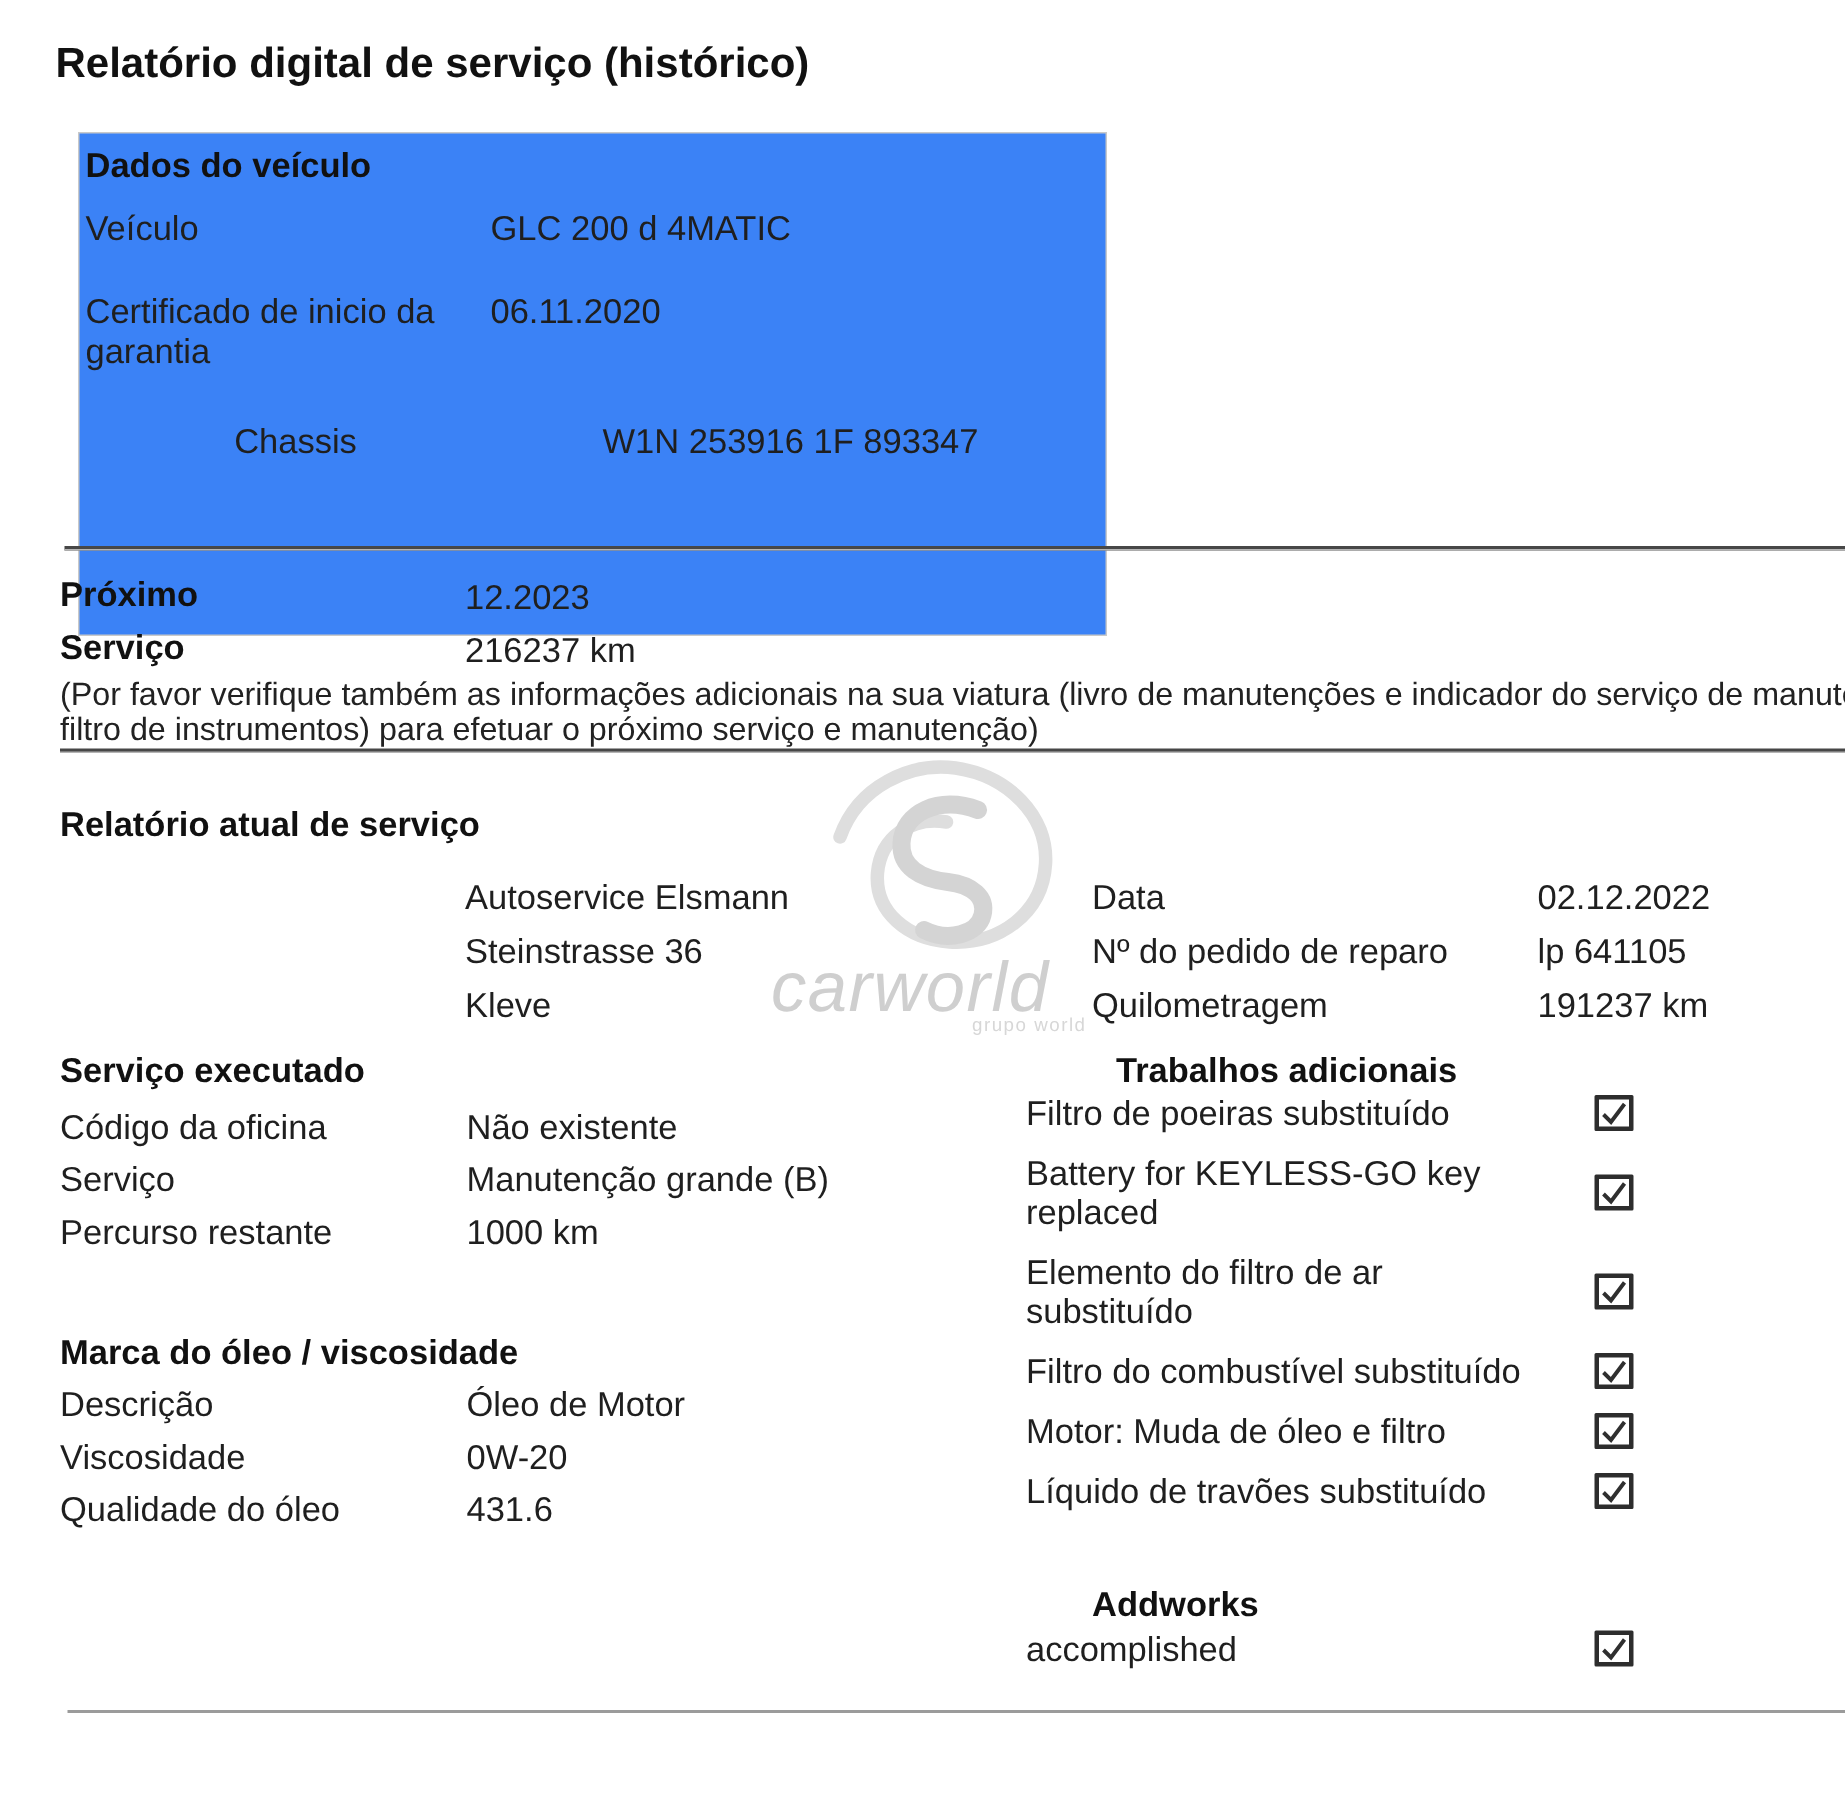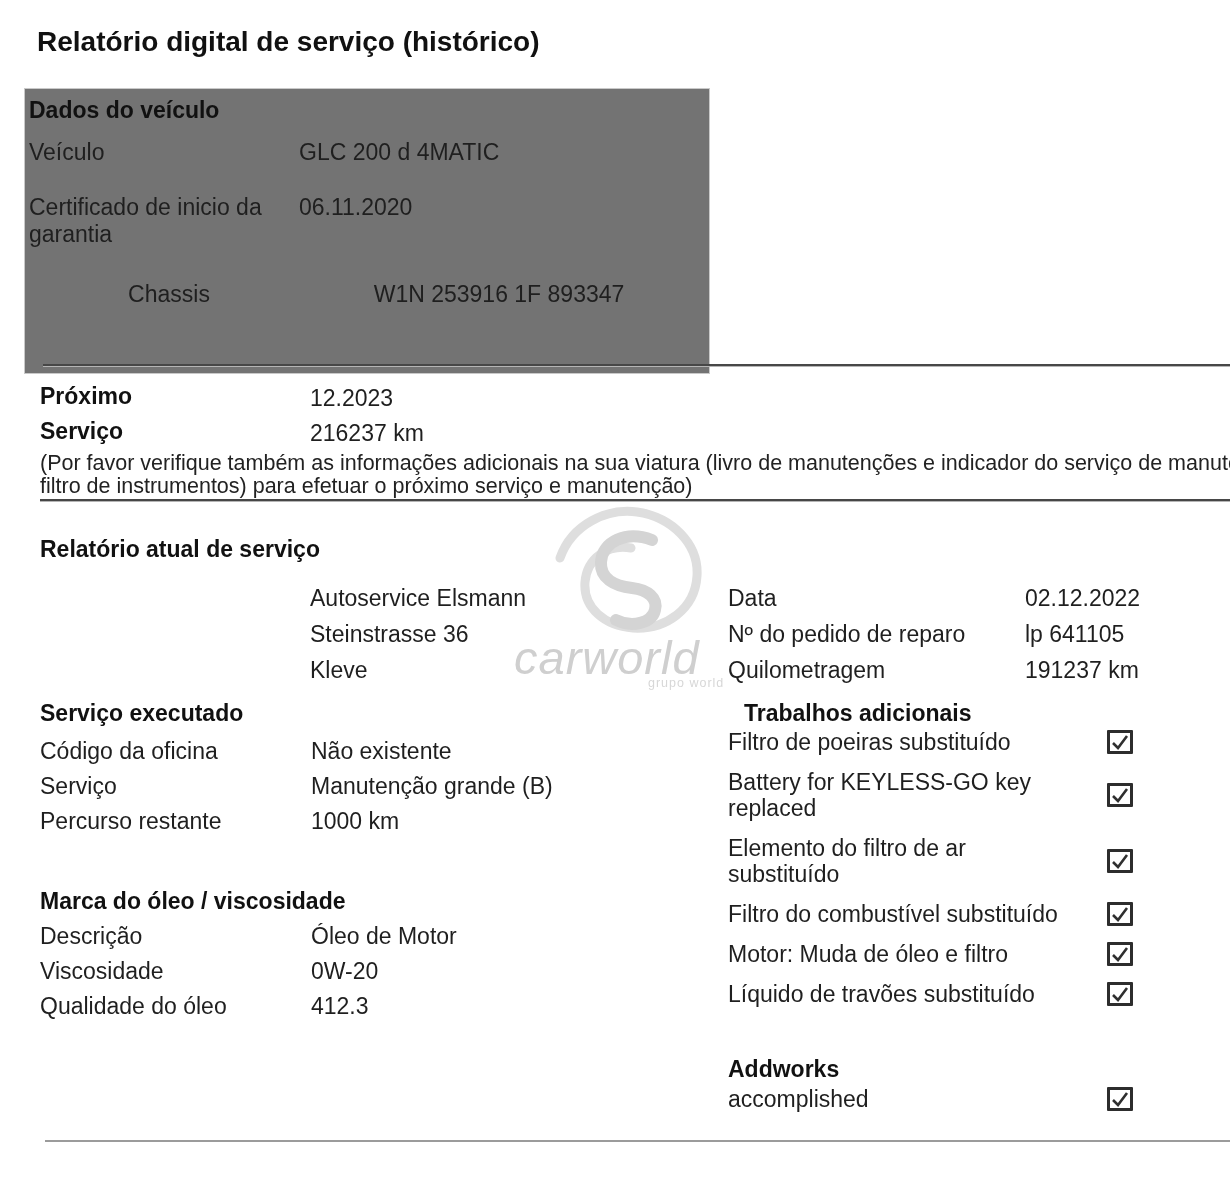--- a/index.html
+++ b/index.html
@@ -6,22 +6,22 @@
   .page{
     position:relative;width:1230px;height:1200px;overflow:hidden;
     background:#ffffff;color:#1f1f1f;
     font-family:"Liberation Sans", sans-serif;
     -webkit-font-smoothing:antialiased;
   }
 
   .title{position:absolute;left:37px;top:26px;margin:0;font-size:28px;font-weight:700;color:#111;}
 
   
-  .vehicle-box{position:absolute;left:24px;top:88px;width:686px;height:286px;
-    border:1px solid #c9c9c9;box-sizing:border-box;background:#737373;}
+  .vehicle-box{position:absolute;left:52px;top:88px;width:686px;height:336px;
+    border:1px solid #c9c9c9;box-sizing:border-box;background:#3b82f6;}
   .box-header{position:absolute;left:4px;top:8px;font-size:23px;font-weight:700;color:#111;}
   .vrow{position:absolute;left:4px;width:670px;font-size:23px;line-height:27px;}
   .vrow .vlabel{display:inline-block;vertical-align:top;width:270px;}
   .vrow .vvalue{display:inline-block;vertical-align:top;width:390px;}
   .vrow1{top:50px;} .vrow2{top:105px;} .vrow3{top:192px;text-align:center;}
 
   
   .rule{position:absolute;height:2px;background:#474747;border-bottom:1px solid #b5b5b5;}
   .rule1{left:43px;top:364px;width:1187px;}
   .rule2{left:40px;top:499px;width:1190px;}
@@ -56,21 +56,21 @@
   .meta .mvalue{display:inline-block;vertical-align:top;}
 
   
   .kvlist{position:absolute;left:40px;width:660px;font-size:23px;z-index:1;}
   .kv-exec{top:738px;} .kv-oil{top:923px;}
   .kvrow{height:35px;}
   .kvrow .klabel{display:inline-block;width:271px;vertical-align:top;}
   .kvrow .kvalue{display:inline-block;vertical-align:top;}
 
   
-  .checklist{position:absolute;left:728px;width:502px;z-index:1;}
+  .checklist{position:absolute;left:684px;width:502px;z-index:1;}
   .cl-works{top:729px;} .cl-addworks{top:1086px;}
   .citem{position:relative;margin-bottom:14px;min-height:26px;}
   .citem .clabel{display:block;width:345px;font-size:23px;line-height:26px;}
   .checkbox{position:absolute;left:379px;top:50%;margin-top:-12px;width:20px;height:18px;
     border:3px solid #2d2d2d;border-radius:1px;background:#fff;}
   .checkbox svg{display:block;margin:-1px 0 0 -1px;}
 </style>
 </head>
 <body>
 
@@ -147,21 +147,21 @@
 
   <div class="sec-header h-oil">Marca do óleo / viscosidade</div>
   <div class="kvlist kv-oil">
     <div class="kvrow">
       <span class="klabel">Descrição</span><span class="kvalue">Óleo de Motor</span>
     </div>
     <div class="kvrow">
       <span class="klabel">Viscosidade</span><span class="kvalue">0W-20</span>
     </div>
     <div class="kvrow">
-      <span class="klabel">Qualidade do óleo</span><span class="kvalue">412.3</span>
+      <span class="klabel">Qualidade do óleo</span><span class="kvalue">431.6</span>
     </div>
   </div>
 
   <div class="sec-header h-works">Trabalhos adicionais</div>
   <div class="checklist cl-works">
     <div class="citem">
       <span class="clabel">Filtro de poeiras substituído</span>
       <span class="checkbox">
           <svg width="22" height="20" viewBox="0 0 22 20">
             <path d="M4 11 L9 16 L18 4" fill="none" stroke="#2f2f2f" stroke-width="2.6"></path>

